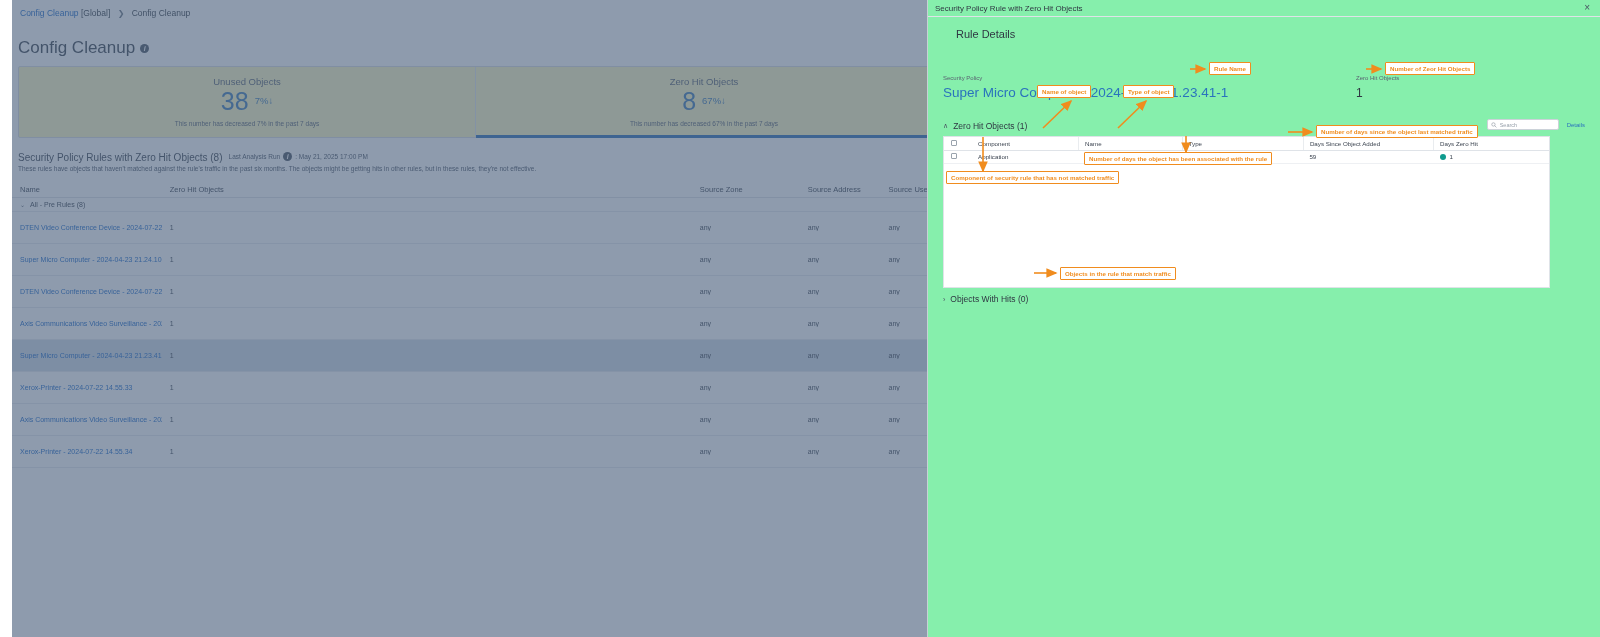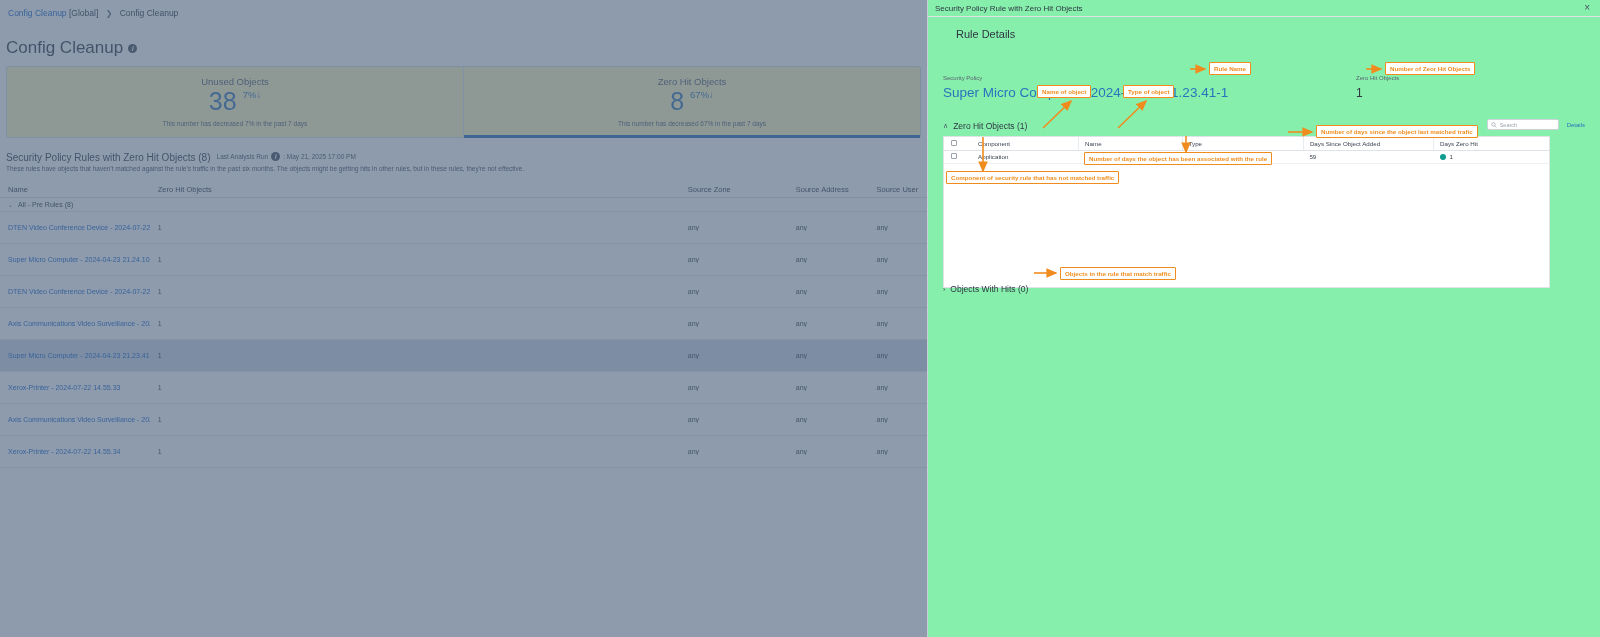--- a/index.html
+++ b/index.html
@@ -5,21 +5,21 @@
   * { box-sizing: border-box; margin: 0; padding: 0; }
   html, body {
     width: 1600px; height: 637px;
     font-family: "Liberation Sans", sans-serif;
     overflow: hidden;
     background: #ffffff;
   }
 
   
   #bg-page {
-    position: absolute; left: 0; top: 0;
+    position: absolute; left: 12px; top: 0;
     width: 1098px; height: 637px;
     background: #ffffff;
     overflow: hidden;
   }
   #bg-dim {
     position: absolute; left: 0; top: 0;
     width: 927px; height: 637px;
     background: rgba(72, 94, 122, 0.62);
     z-index: 50;
     pointer-events: none;
@@ -56,21 +56,21 @@
     display: flex; flex-direction: column; align-items: center;
     padding-top: 9px;
     border-right: 1px solid #e3e6ea;
   }
   .kpi-card:last-child { border-right: none; }
   .kpi-card.selected::after {
     content: ""; position: absolute; left: 0; right: 0; bottom: -1px;
     height: 3px; background: #2f6fb5;
   }
   .kpi-label { font-size: 9.5px; color: #5a6472; }
-  .kpi-row { display: flex; align-items: flex-start; gap: 6px; margin-top: 2px; }
+  .kpi-row { display: flex; align-items: center; gap: 6px; margin-top: 2px; }
   .kpi-value { font-size: 25px; color: #3f7cb5; font-weight: 300; line-height: 1; }
   .kpi-delta { font-size: 9.5px; color: #3f7cb5; padding-bottom: 2px; }
   .kpi-sub { font-size: 6.5px; color: #5a6472; margin-top: 6px; }
 
   .tbl-section-title {
     position: absolute; left: 6px; top: 152px;
     display: flex; align-items: flex-start; gap: 6px;
     font-size: 10px; color: #3c4450;
     white-space: nowrap;
   }
@@ -206,21 +206,21 @@
   .w-comp { width: 72px; }
   .w-name { width: 70px; }
   .w-type { width: 82px; }
   .w-days { width: 88px; }
   .w-dzh  { width: 78px; }
   .dot-green {
     display: inline-block; width: 6px; height: 6px; border-radius: 50%;
     background: #0f9b8e; margin-right: 4px; vertical-align: middle;
   }
 
-  .owh { position: absolute; left: 15px; top: 256px; justify-content: space-between; }
+  .owh { position: absolute; left: 15px; top: 266px; justify-content: space-between; }
 </style>
 </head>
 <body>
 
 <div id="bg-page">
 
   <div class="breadcrumb">
     <span class="bc-link">Config Cleanup</span>
     <span class="bc-global">[Global]</span>
     <span class="bc-sep">❯</span>

